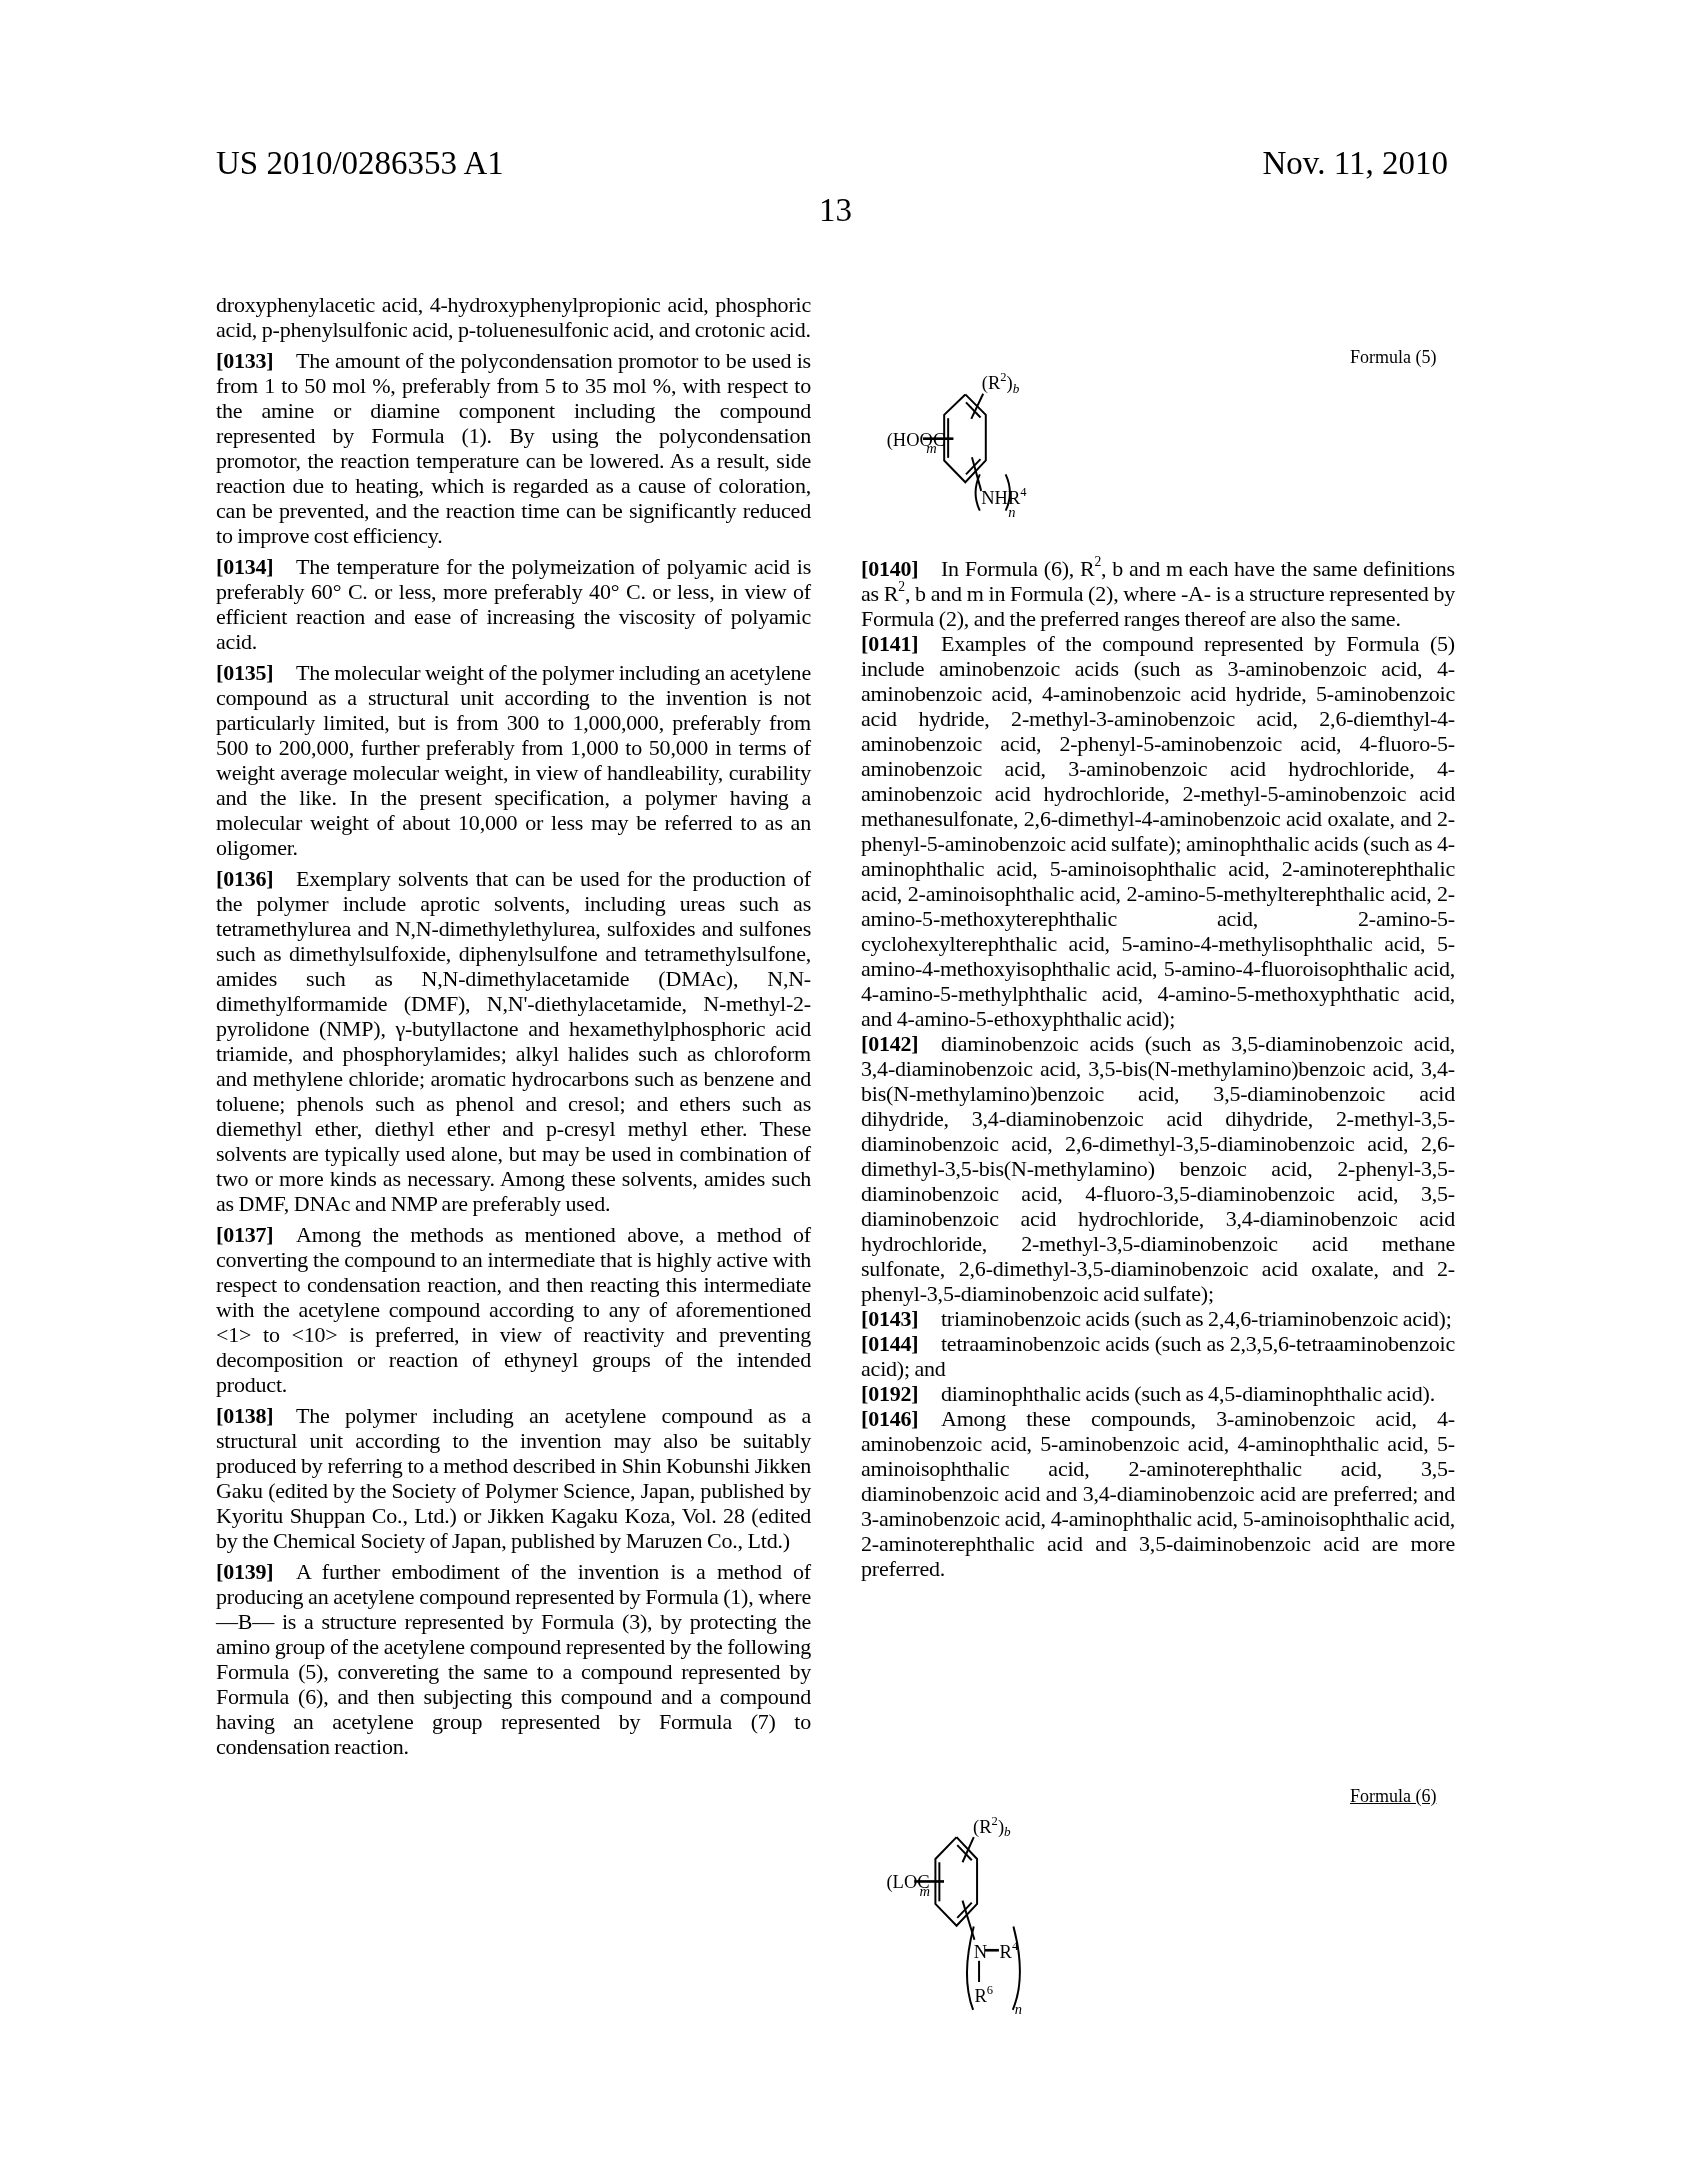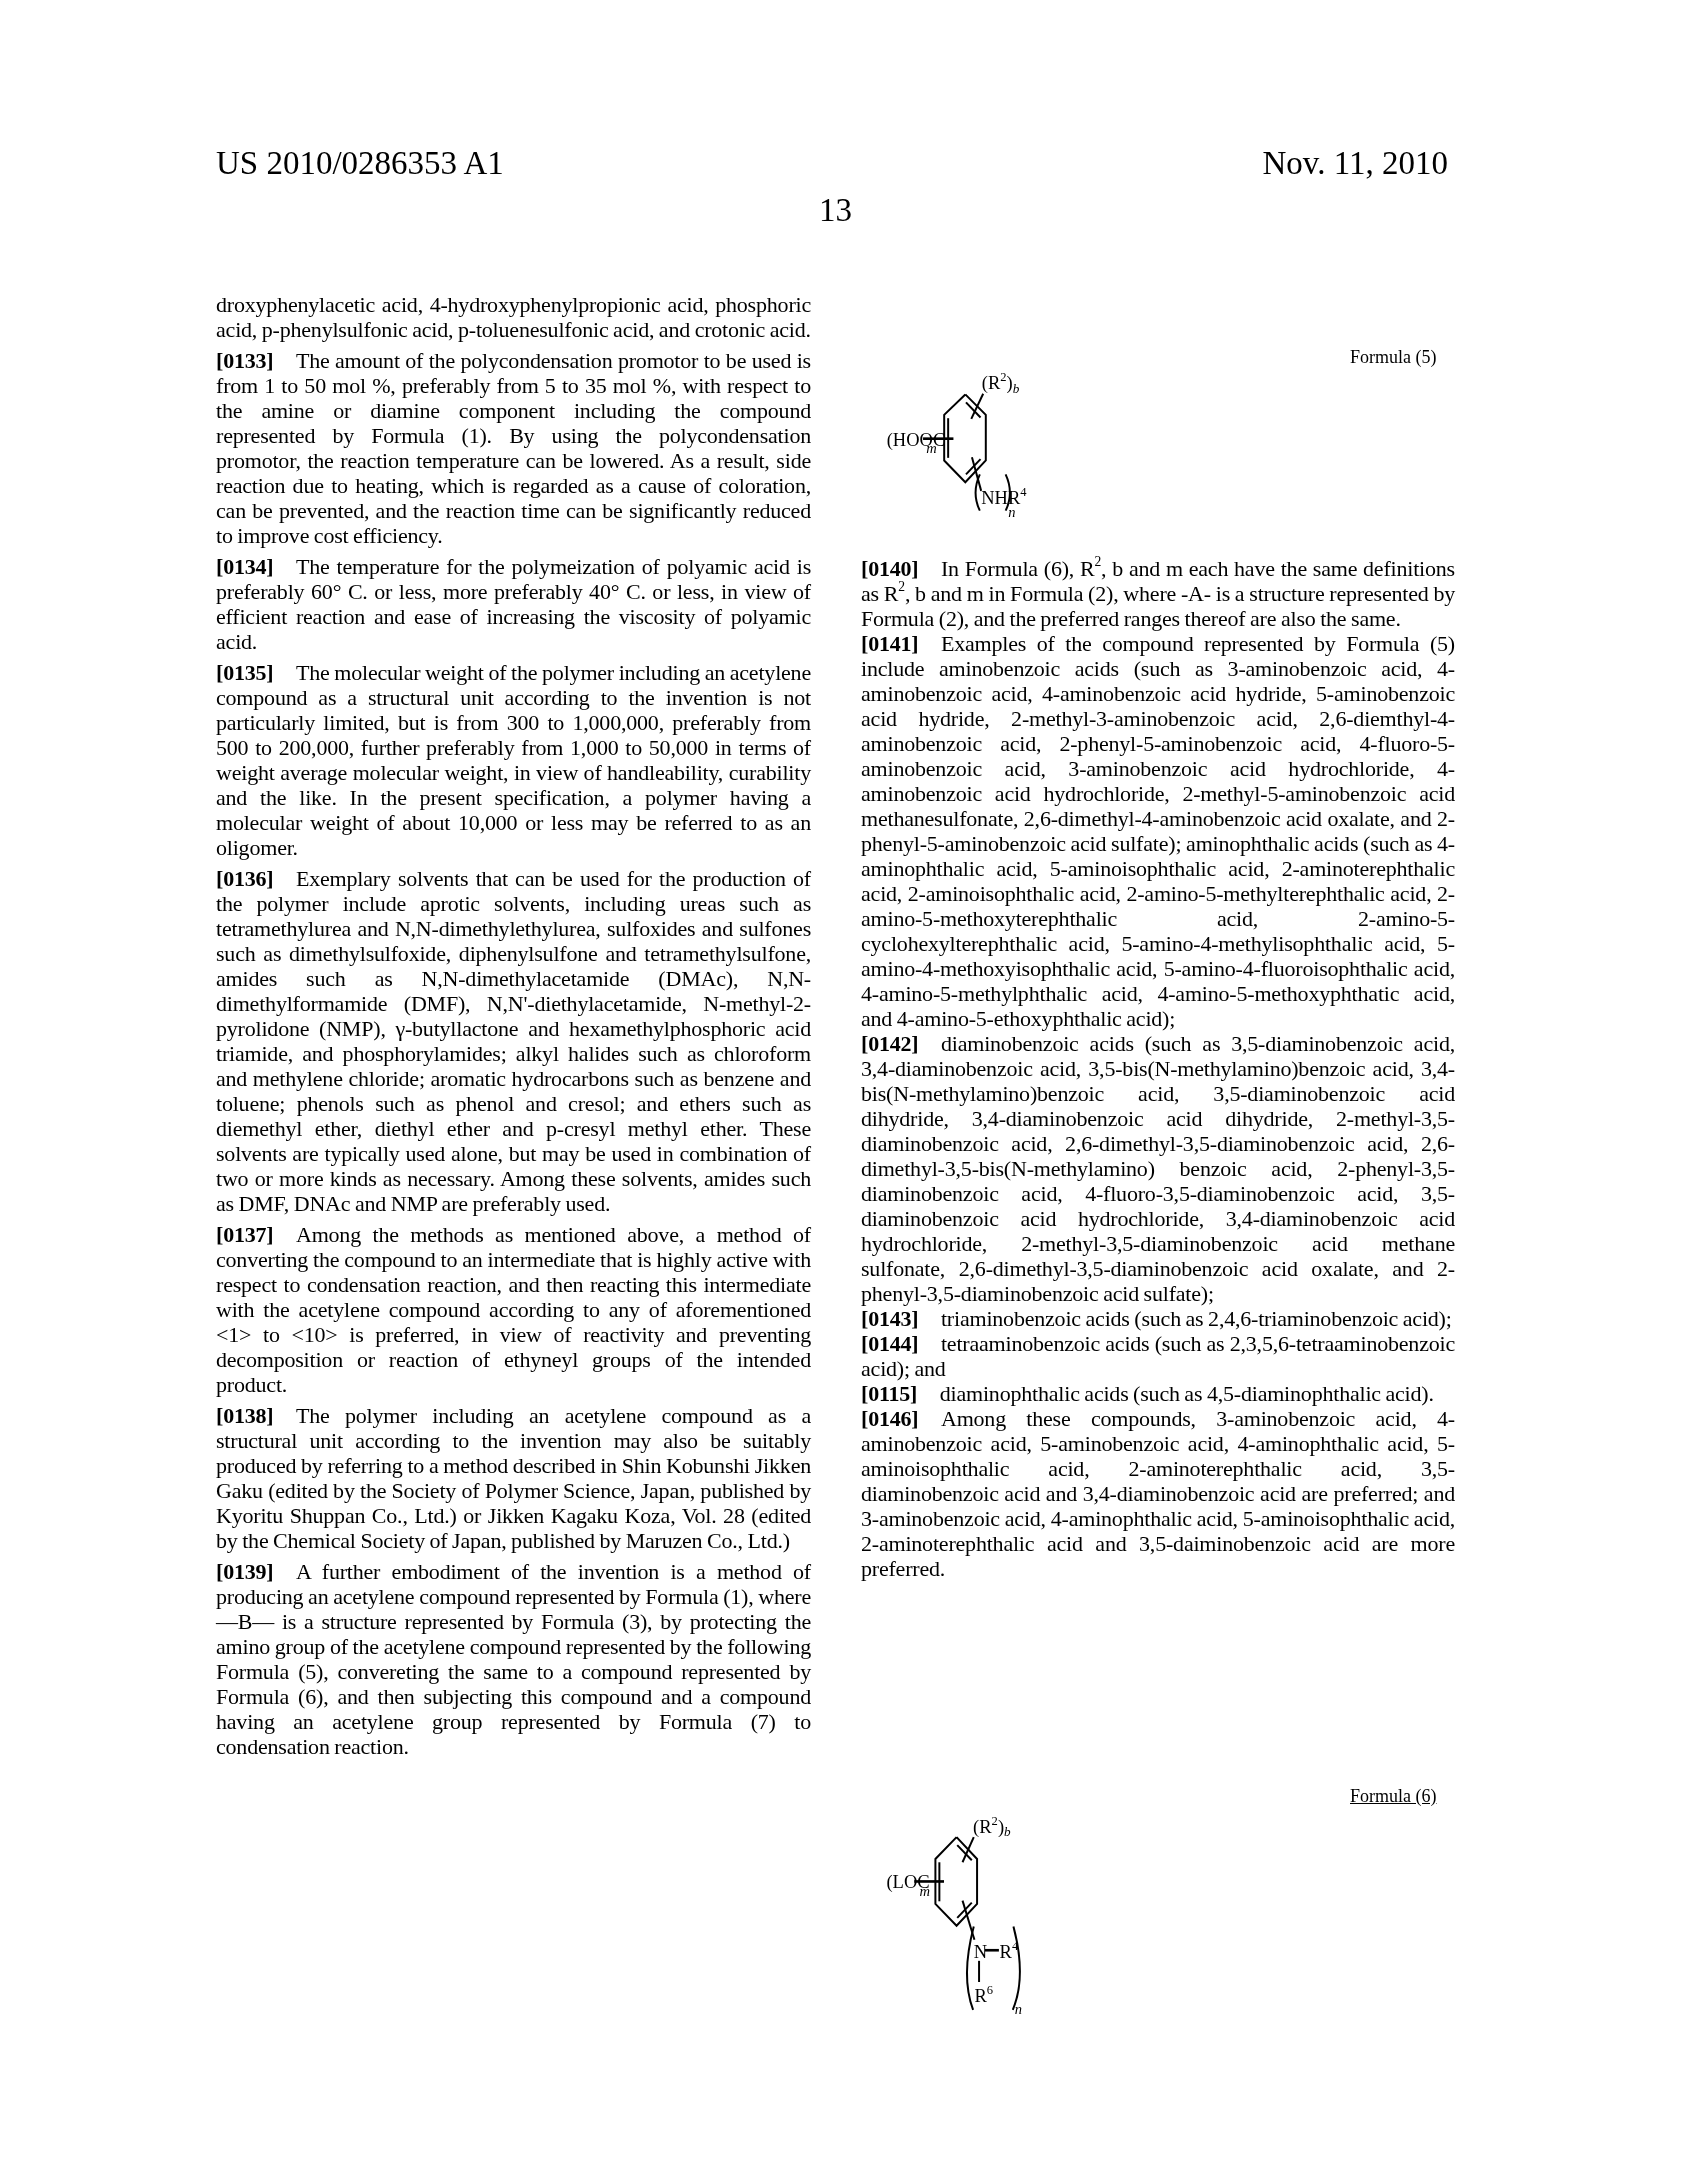--- a/index.html
+++ b/index.html
@@ -66,21 +66,21 @@
     <text x="224" y="282" font-size="22" font-style="italic">n</text>
   </svg>
 </div>
 
 <div class="col col-right" style="top:556px;">
   <p><b class="pnum">[0140]</b><span>In Formula (6), R</span><sup>2</sup><span>, b and m each have the same definitions as R</span><sup>2</sup><span>, b and m in Formula (2), where -A- is a structure represented by Formula (2), and the preferred ranges thereof are also the same.</span></p>
   <p><b class="pnum">[0141]</b><span>Examples of the compound represented by Formula (5) include aminobenzoic acids (such as 3-aminobenzoic acid, 4-aminobenzoic acid, 4-aminobenzoic acid hydride, 5-aminobenzoic acid hydride, 2-methyl-3-aminobenzoic acid, 2,6-diemthyl-4-aminobenzoic acid, 2-phenyl-5-aminobenzoic acid, 4-fluoro-5-aminobenzoic acid, 3-aminobenzoic acid hydrochloride, 4-aminobenzoic acid hydrochloride, 2-methyl-5-aminobenzoic acid methanesulfonate, 2,6-dimethyl-4-aminobenzoic acid oxalate, and 2-phenyl-5-aminobenzoic acid sulfate); aminophthalic acids (such as 4-aminophthalic acid, 5-aminoisophthalic acid, 2-aminoterephthalic acid, 2-aminoisophthalic acid, 2-amino-5-methylterephthalic acid, 2-amino-5-methoxyterephthalic acid, 2-amino-5-cyclohexylterephthalic acid, 5-amino-4-methylisophthalic acid, 5-amino-4-methoxyisophthalic acid, 5-amino-4-fluoroisophthalic acid, 4-amino-5-methylphthalic acid, 4-amino-5-methoxyphthatic acid, and 4-amino-5-ethoxyphthalic acid);</span></p>
   <p><b class="pnum">[0142]</b><span>diaminobenzoic acids (such as 3,5-diaminobenzoic acid, 3,4-diaminobenzoic acid, 3,5-bis(N-methylamino)benzoic acid, 3,4-bis(N-methylamino)benzoic acid, 3,5-diaminobenzoic acid dihydride, 3,4-diaminobenzoic acid dihydride, 2-methyl-3,5-diaminobenzoic acid, 2,6-dimethyl-3,5-diaminobenzoic acid, 2,6-dimethyl-3,5-bis(N-methylamino) benzoic acid, 2-phenyl-3,5-diaminobenzoic acid, 4-fluoro-3,5-diaminobenzoic acid, 3,5-diaminobenzoic acid hydrochloride, 3,4-diaminobenzoic acid hydrochloride, 2-methyl-3,5-diaminobenzoic acid methane sulfonate, 2,6-dimethyl-3,5-diaminobenzoic acid oxalate, and 2-phenyl-3,5-diaminobenzoic acid sulfate);</span></p>
   <p><b class="pnum">[0143]</b><span>triaminobenzoic acids (such as 2,4,6-triaminobenzoic acid);</span></p>
   <p><b class="pnum">[0144]</b><span>tetraaminobenzoic acids (such as 2,3,5,6-tetraaminobenzoic acid); and</span></p>
-  <p><b class="pnum">[0115]</b><span>diaminophthalic acids (such as 4,5-diaminophthalic acid).</span></p>
+  <p><b class="pnum">[0192]</b><span>diaminophthalic acids (such as 4,5-diaminophthalic acid).</span></p>
   <p><b class="pnum">[0146]</b><span>Among these compounds, 3-aminobenzoic acid, 4-aminobenzoic acid, 5-aminobenzoic acid, 4-aminophthalic acid, 5-aminoisophthalic acid, 2-aminoterephthalic acid, 3,5-diaminobenzoic acid and 3,4-diaminobenzoic acid are preferred; and 3-aminobenzoic acid, 4-aminophthalic acid, 5-aminoisophthalic acid, 2-aminoterephthalic acid and 3,5-daiminobenzoic acid are more preferred.</span></p>
 </div>
 
 <div class="formula-label" style="left:1350px; top:1786px;text-decoration:underline;">Formula (6)</div>
 <div class="formula" style="left:860px; top:1786px; width:463px; height:265px;">
   <svg width="463" height="265" viewBox="0 0 700 400" xmlns="http://www.w3.org/2000/svg">
     <g stroke="#000" stroke-width="3" fill="none">
 
       <polyline points="146,77 177,110 177,178 146,211 114,178 114,110 146,77"></polyline>
       <line x1="147" y1="89" x2="169" y2="112"></line>

